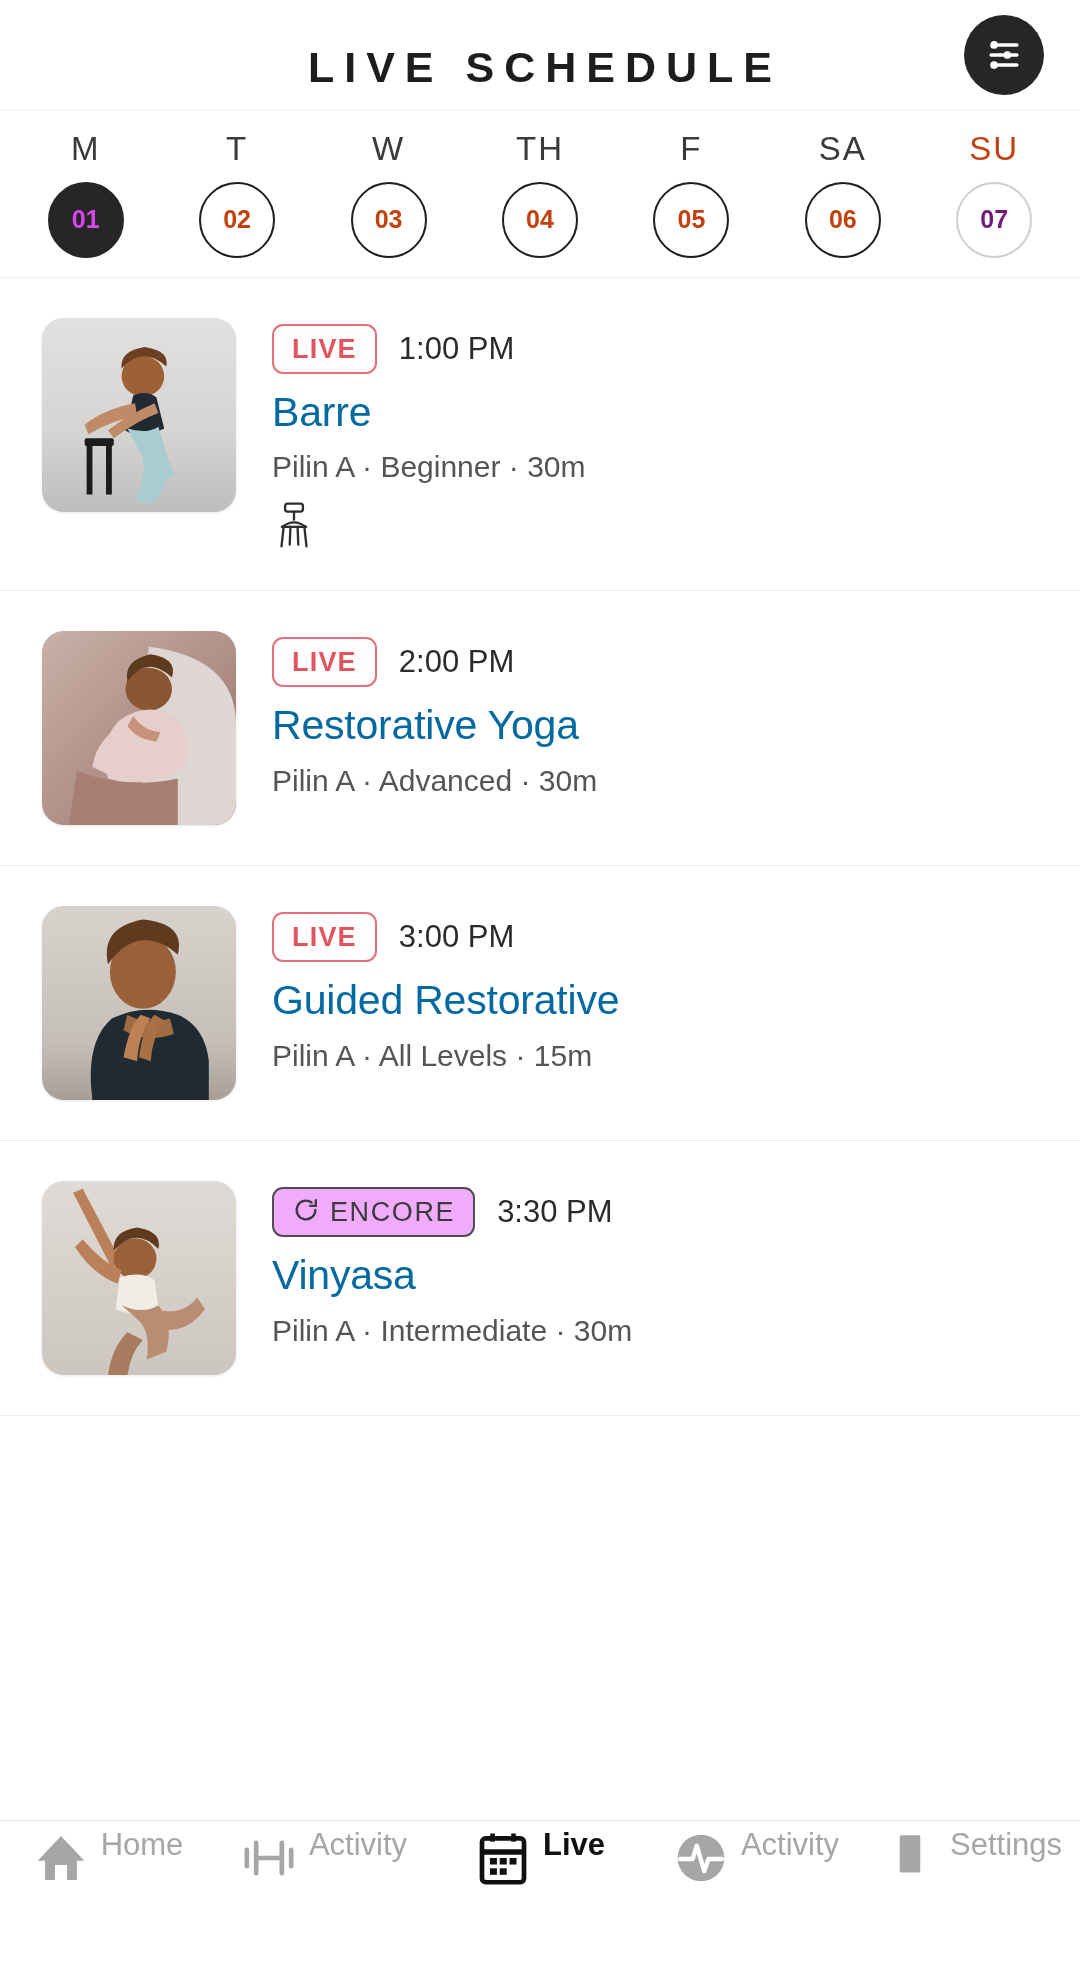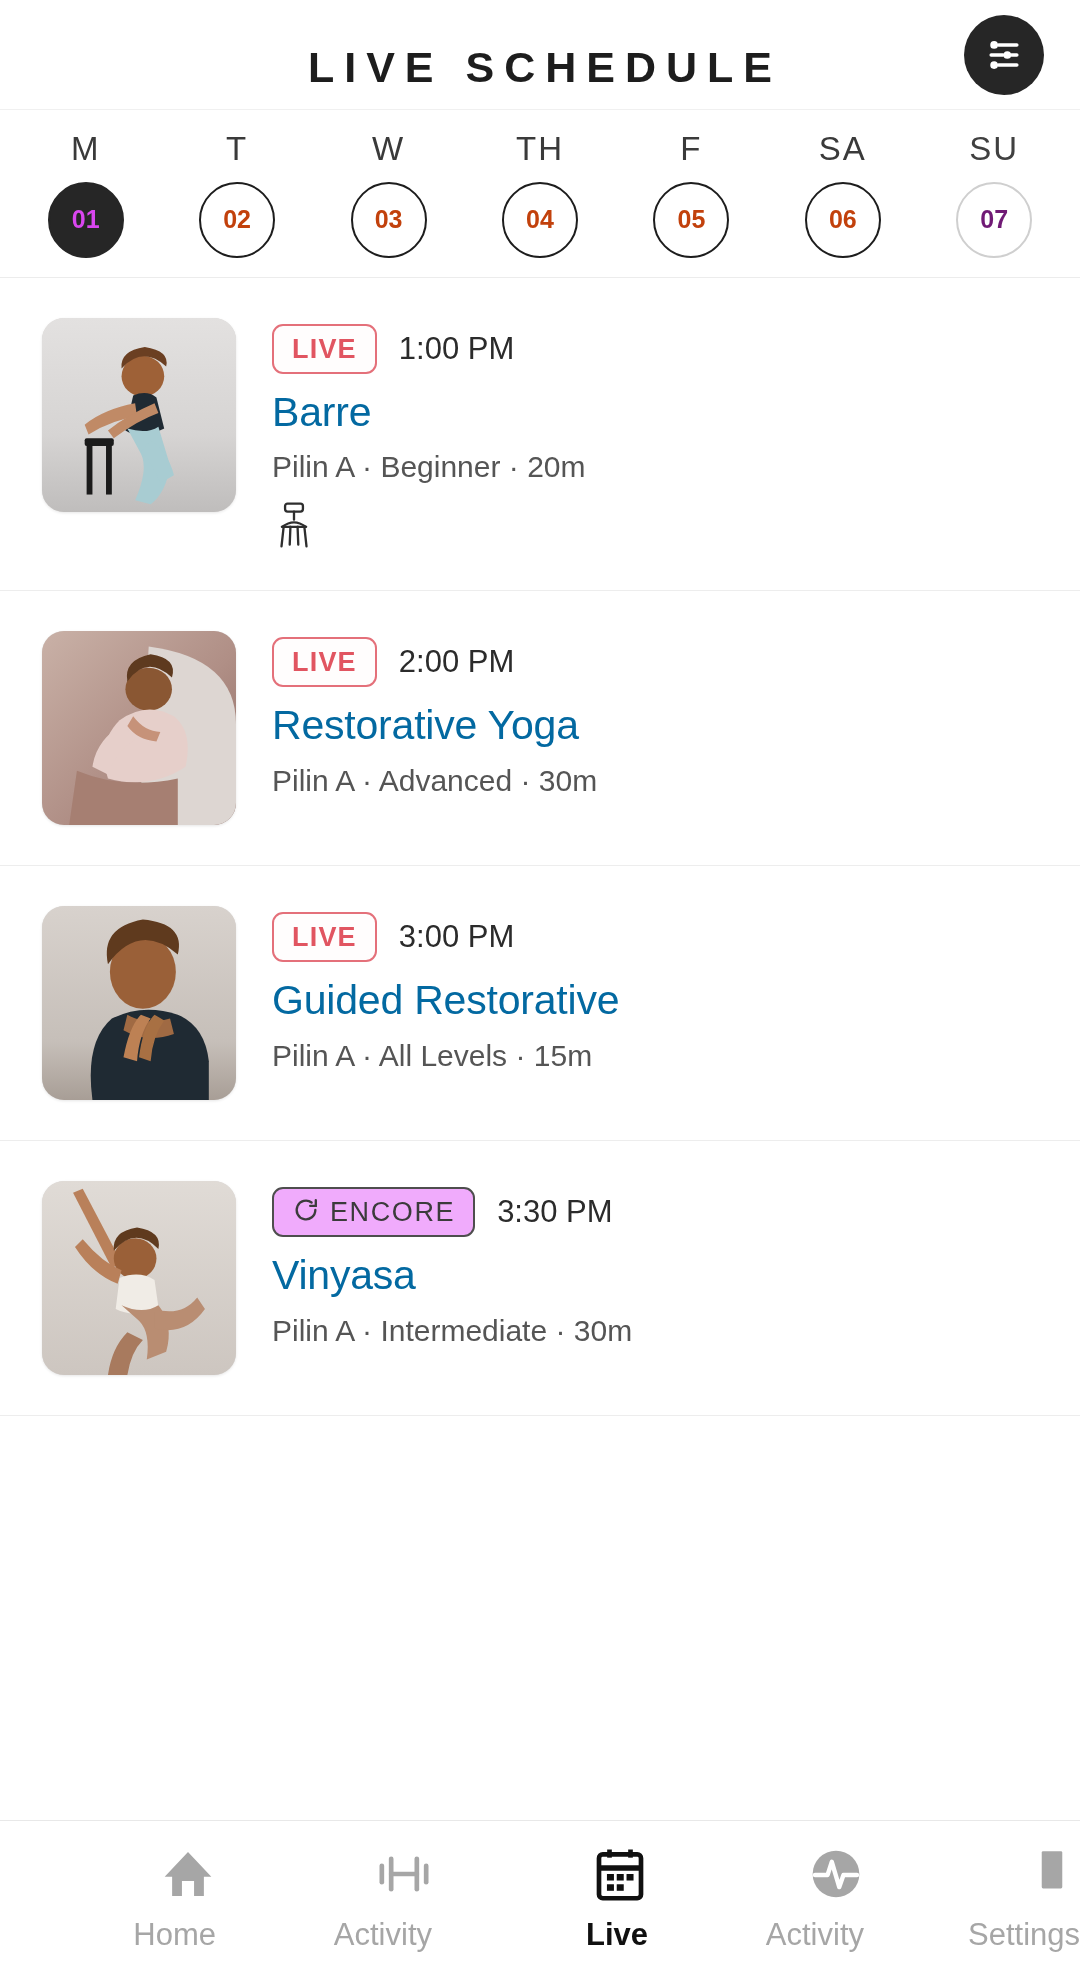--- a/index.html
+++ b/index.html
@@ -94,21 +94,21 @@
     font-size: 25px;
     font-weight: 700;
     color: #c2410c;
     background: #ffffff;
   }
   .day.is-selected .day-num {
     background: #262626;
     border-color: #262626;
     color: #d946ef;
   }
-  .day.is-disabled .day-letter { color: #404040; }
+  .day.is-disabled .day-letter { color: #c2410c; }
   .day.is-disabled .day-num {
     border-color: #cfcfcf;
     color: #701a75;
   }
 
   
   .class-list {
     flex: 1 1 auto;
     overflow: hidden;
     background: #ffffff;
@@ -202,22 +202,22 @@
     flex: 0 0 149px;
     height: 149px;
     display: flex;
     align-items: center;
     border-top: 1px solid #e8e8e8;
     background: #ffffff;
   }
   .nav-item {
     flex: 1 1 0;
     display: flex;
-    flex-direction: column;
-    align-items: flex-end;
+    flex-direction: row;
+    align-items: flex-start;
     justify-content: center;
     gap: 12px;
     cursor: pointer;
     height: 100%;
     padding-top: 6px;
   }
   .nav-icon {
     height: 62px;
     display: flex;
     align-items: center;
@@ -311,21 +311,21 @@
           <rect x="23" y="65" width="3" height="26" fill="#1b1b1b"></rect>
           <rect x="33" y="65" width="3" height="26" fill="#1b1b1b"></rect>
         </svg>
       </div>
       <div class="card-body">
         <div class="card-row1">
           <span class="badge badge-live">LIVE</span>
           <span class="class-time">1:00 PM</span>
         </div>
         <div class="class-title">Barre</div>
-        <div class="class-meta">Pilin A · Beginner · 20m</div>
+        <div class="class-meta">Pilin A · Beginner · 30m</div>
         <div class="equipment">
           <span>
             <svg width="44" height="50" viewBox="0 0 24 28" fill="none" stroke="#2e2e2e" stroke-width="1.3" stroke-linecap="round">
               <rect x="7" y="2" width="10" height="4.5" rx="1.4"></rect>
               <line x1="12" y1="6.5" x2="12" y2="11"></line>
               <path d="M5.5 15 q6.5 -5 13 0"></path>
               <line x1="5.2" y1="15" x2="18.8" y2="15"></line>
               <line x1="6.2" y1="15" x2="5" y2="26"></line>
               <line x1="17.8" y1="15" x2="19" y2="26"></line>
               <line x1="10" y1="15" x2="9.6" y2="25"></line>

